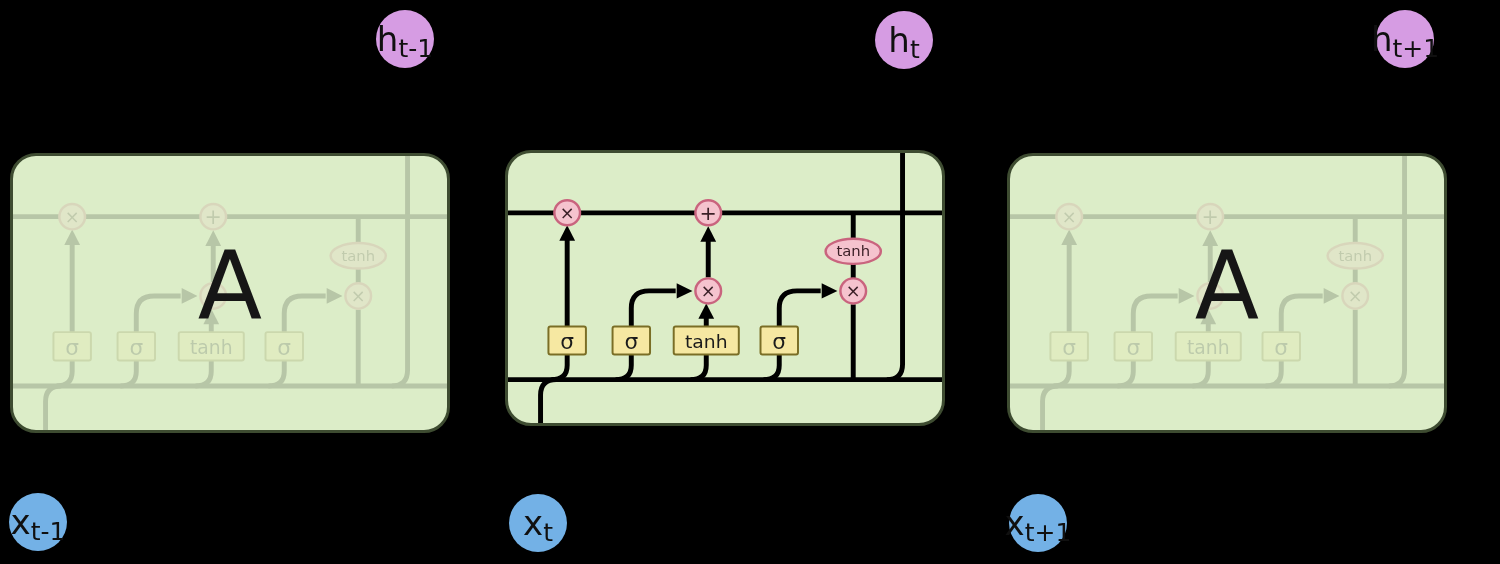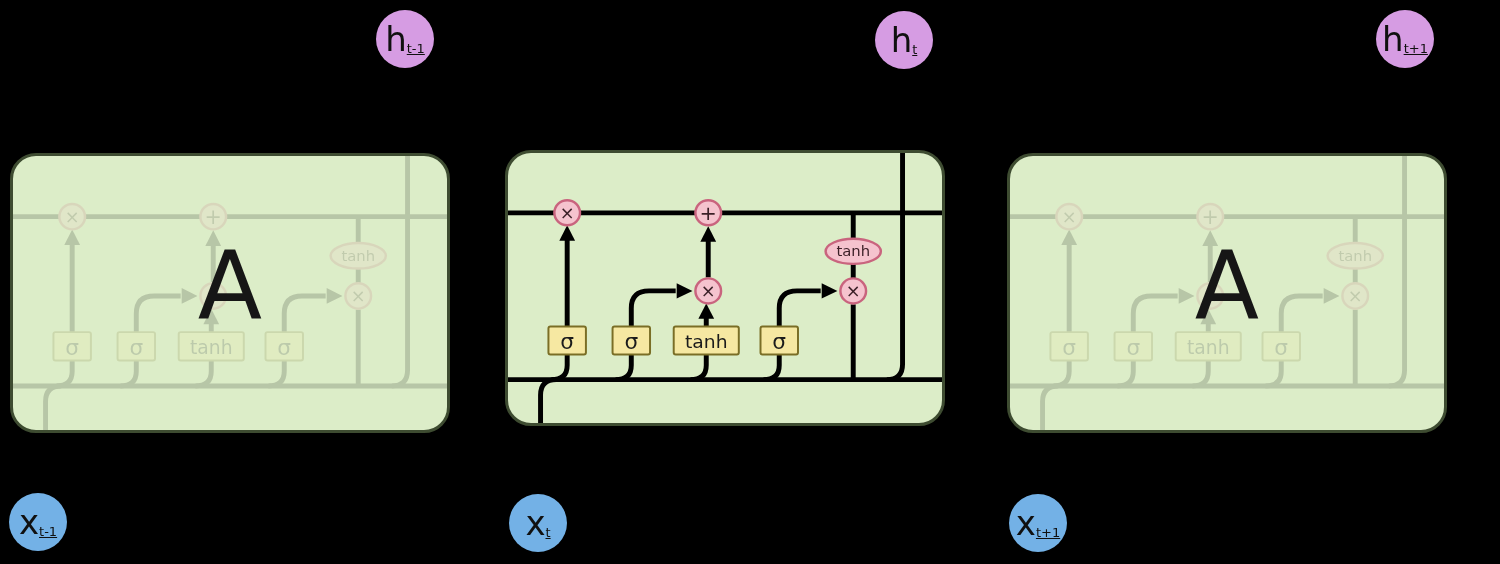--- a/index.html
+++ b/index.html
@@ -8,21 +8,21 @@
 
   .cell{position:absolute;width:440px;height:280px;background:#dcedc8;border:3px solid #3e4c31;border-radius:26px;box-sizing:border-box;}
   .internals{position:absolute;left:0;top:0;width:434px;height:274px;overflow:visible;}
   .ghost{opacity:.16;}
   .cell-label{position:absolute;left:0;right:0;top:50%;transform:translateY(-56%);text-align:center;font-size:94px;color:#161616;line-height:1;}
 
   .node{position:absolute;width:58px;height:58px;border-radius:50%;display:flex;align-items:center;justify-content:center;color:#101010;}
   .h-node{background:#d69ce3;}
   .x-node{background:#73b1e6;}
   .node-main{font-size:34px;line-height:1;}
-  .node-sub{font-size:13px;line-height:1;transform:translateY(9px);text-decoration:underline;}
+  .node-sub{font-size:25px;line-height:1;transform:translateY(9px);}
 
   svg text{font-family:"DejaVu Sans","Liberation Sans",sans-serif;}
 </style>
 </head>
 <body>
 
 <div class="stage">
 
   <svg width="0" height="0" style="position:absolute" aria-hidden="true">
     <defs>

